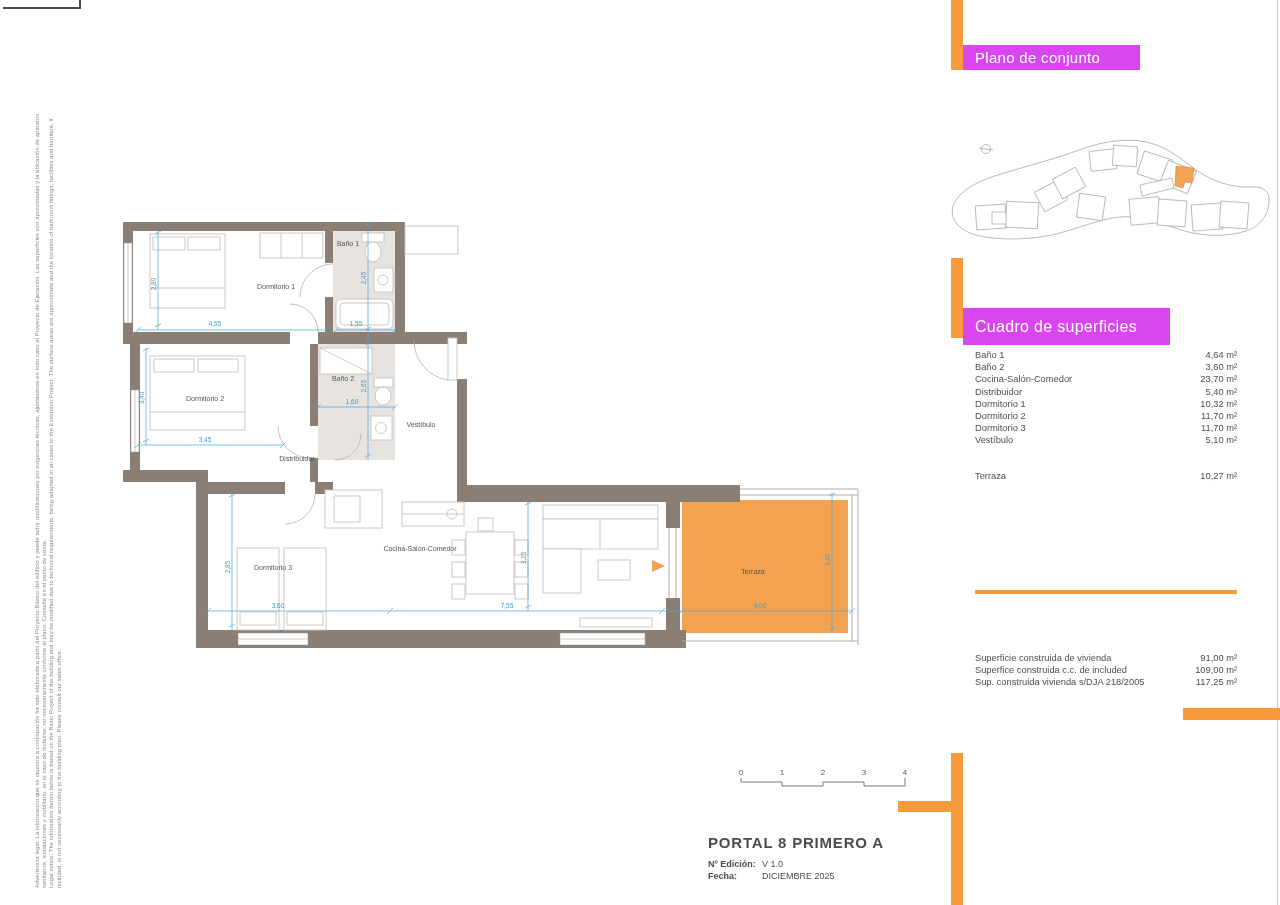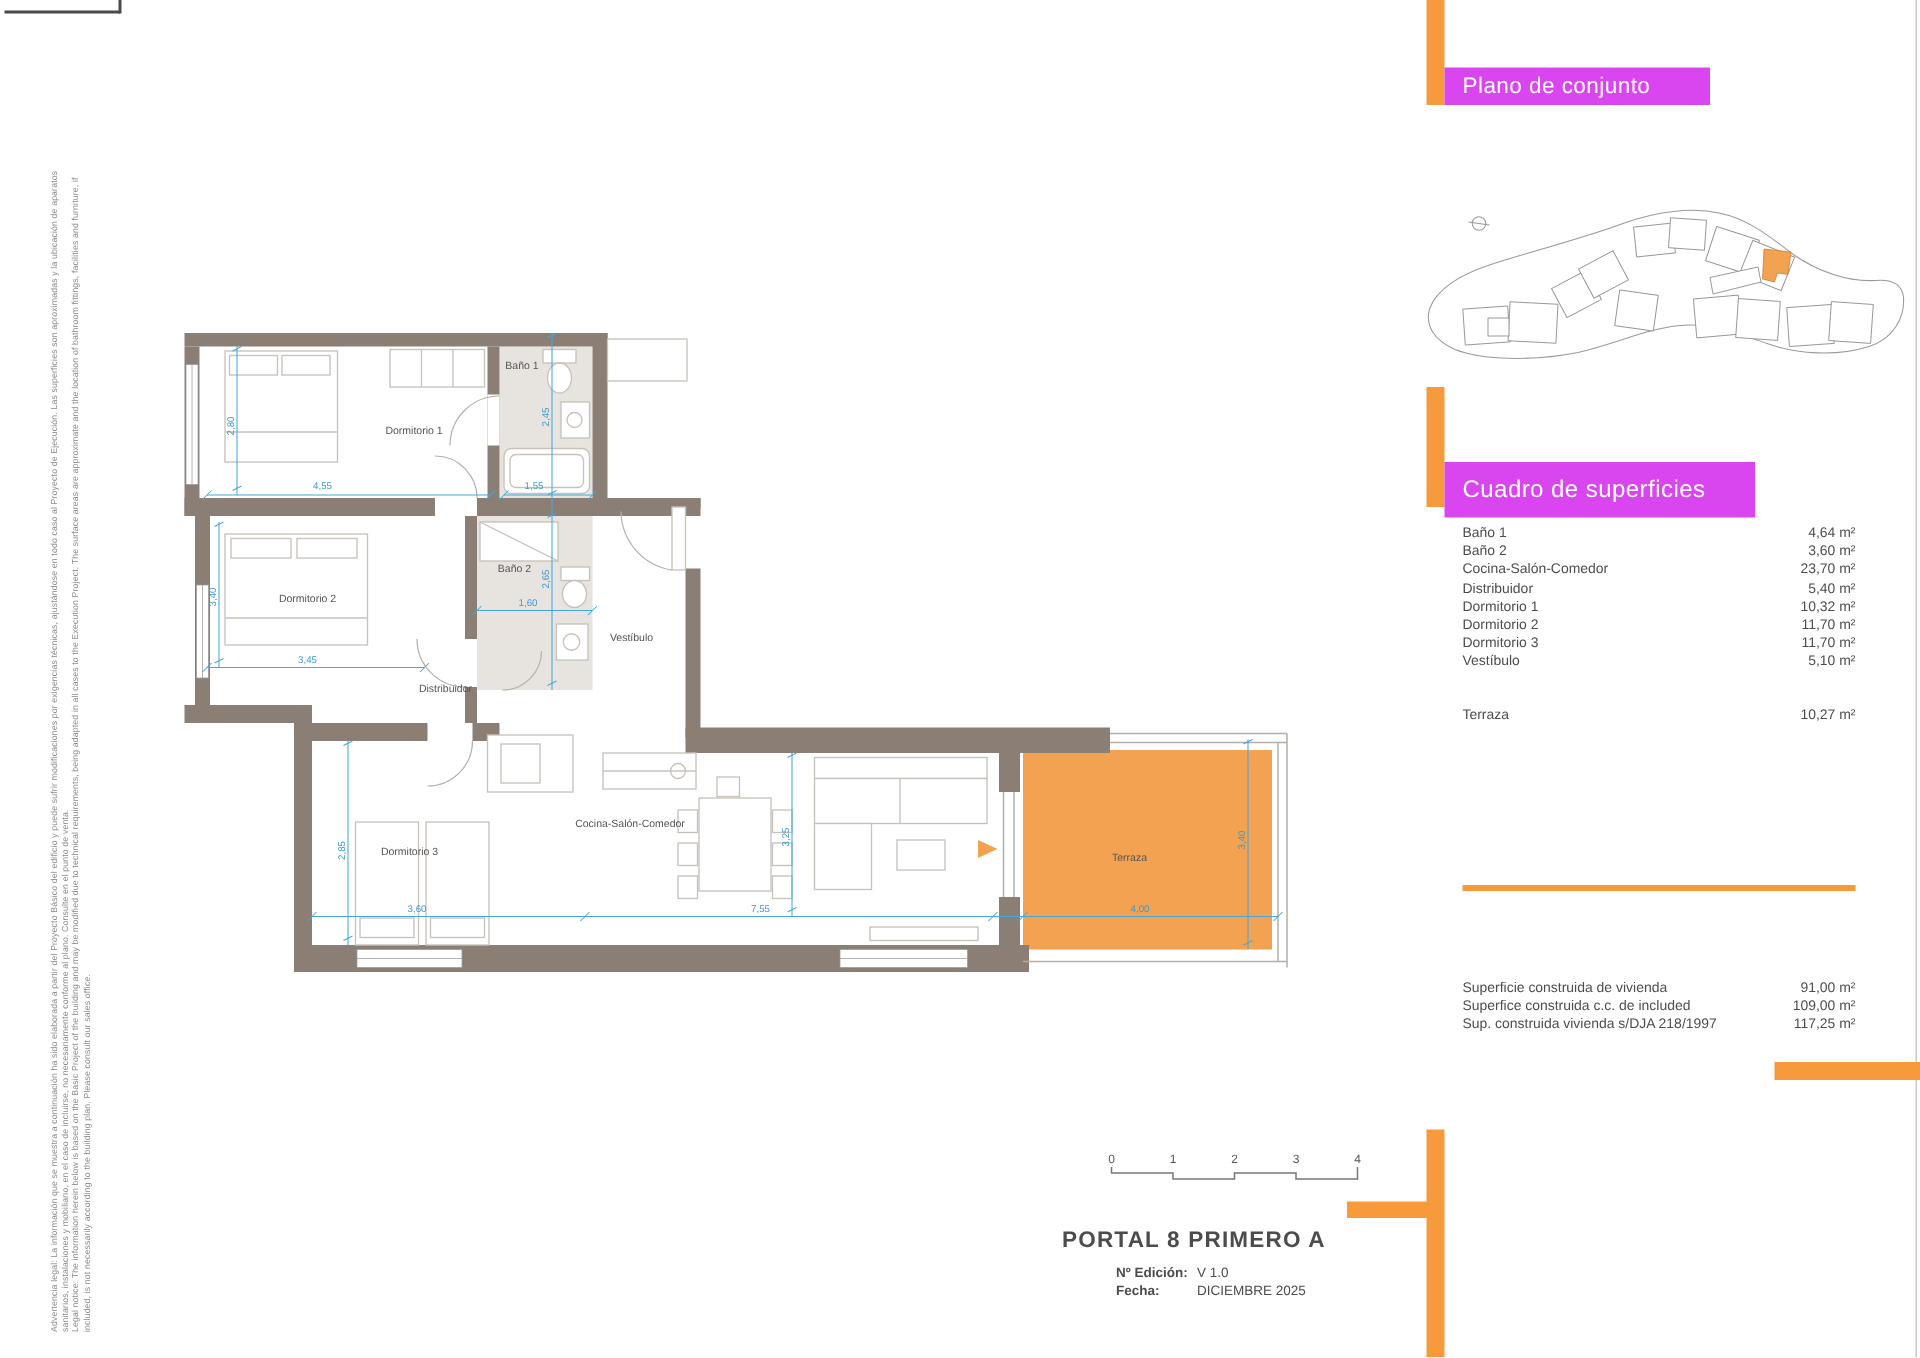--- a/index.html
+++ b/index.html
@@ -16,22 +16,22 @@
   
   .vbar{background:#F79A3C;}
   .banner{background:#d946ef;color:#fff;display:flex;align-items:center;padding-left:12px;
           font-size:15px;letter-spacing:.3px;}
   
   .tbl{left:975px;width:262px;font-size:9.3px;line-height:12.2px;color:#4d4d4d;}
   .tbl .r{display:flex;justify-content:space-between;}
   .hr-orange{left:975px;top:590px;width:262px;height:3.5px;background:#F79A3C;}
   
   .titleblock{left:708px;top:818px;color:#4c4c4e;}
-  .titleblock h1{margin:0 0 7px 0;font-size:15px;letter-spacing:.8px;font-weight:bold;}
-  .tb-row{display:flex;font-size:9px;line-height:12px;margin-left:36px;}
+  .titleblock h1{margin:16px 0 7px 0;font-size:15px;letter-spacing:.8px;font-weight:bold;}
+  .tb-row{display:flex;font-size:9px;line-height:12px;}
   .tb-row .lbl{width:54px;font-weight:600;}
   svg text{font-family:"Liberation Sans", sans-serif;}
   .wall{fill:#8B7E74;}
   .gap{fill:#fff;}
   .floor-b{fill:#E7E4E0;}
   .f{fill:#fff;stroke:#c7c2bb;stroke-width:.9;}
   .fl{fill:none;stroke:#c7c2bb;stroke-width:.9;}
   .door{fill:none;stroke:#b5b0a9;stroke-width:.8;}
   .thin{fill:none;stroke:#b3aea8;stroke-width:1;}
   .win{fill:#fff;stroke:#9a9a9a;stroke-width:.5;}
@@ -304,21 +304,21 @@
   <div class="abs tbl" style="top:652px;">
     <div class="r">
         <span>Superficie construida de vivienda</span>
         <span>91,00 m²</span>
       </div>
     <div class="r">
         <span>Superfice construida c.c. de included</span>
         <span>109,00 m²</span>
       </div>
     <div class="r">
-        <span>Sup. construida vivienda s/DJA 218/1997</span>
+        <span>Sup. construida vivienda s/DJA 218/2005</span>
         <span>117,25 m²</span>
       </div>
   </div>
 
   <div class="abs vbar" style="left:1183px;top:708px;width:97px;height:12px;"></div>
   <div class="abs vbar" style="left:951px;top:753px;width:12px;height:152px;"></div>
   <div class="abs vbar" style="left:898px;top:801px;width:55px;height:11px;"></div>
 
   <svg class="abs" style="left:725px;top:760px;" width="200" height="40" viewBox="725 760 200 40">
     <polyline points="741,778 741,782 782,782 782,786 823,786 823,782 864,782 864,786 905,786 905,778" fill="none" stroke="#777" stroke-width="1"></polyline>

